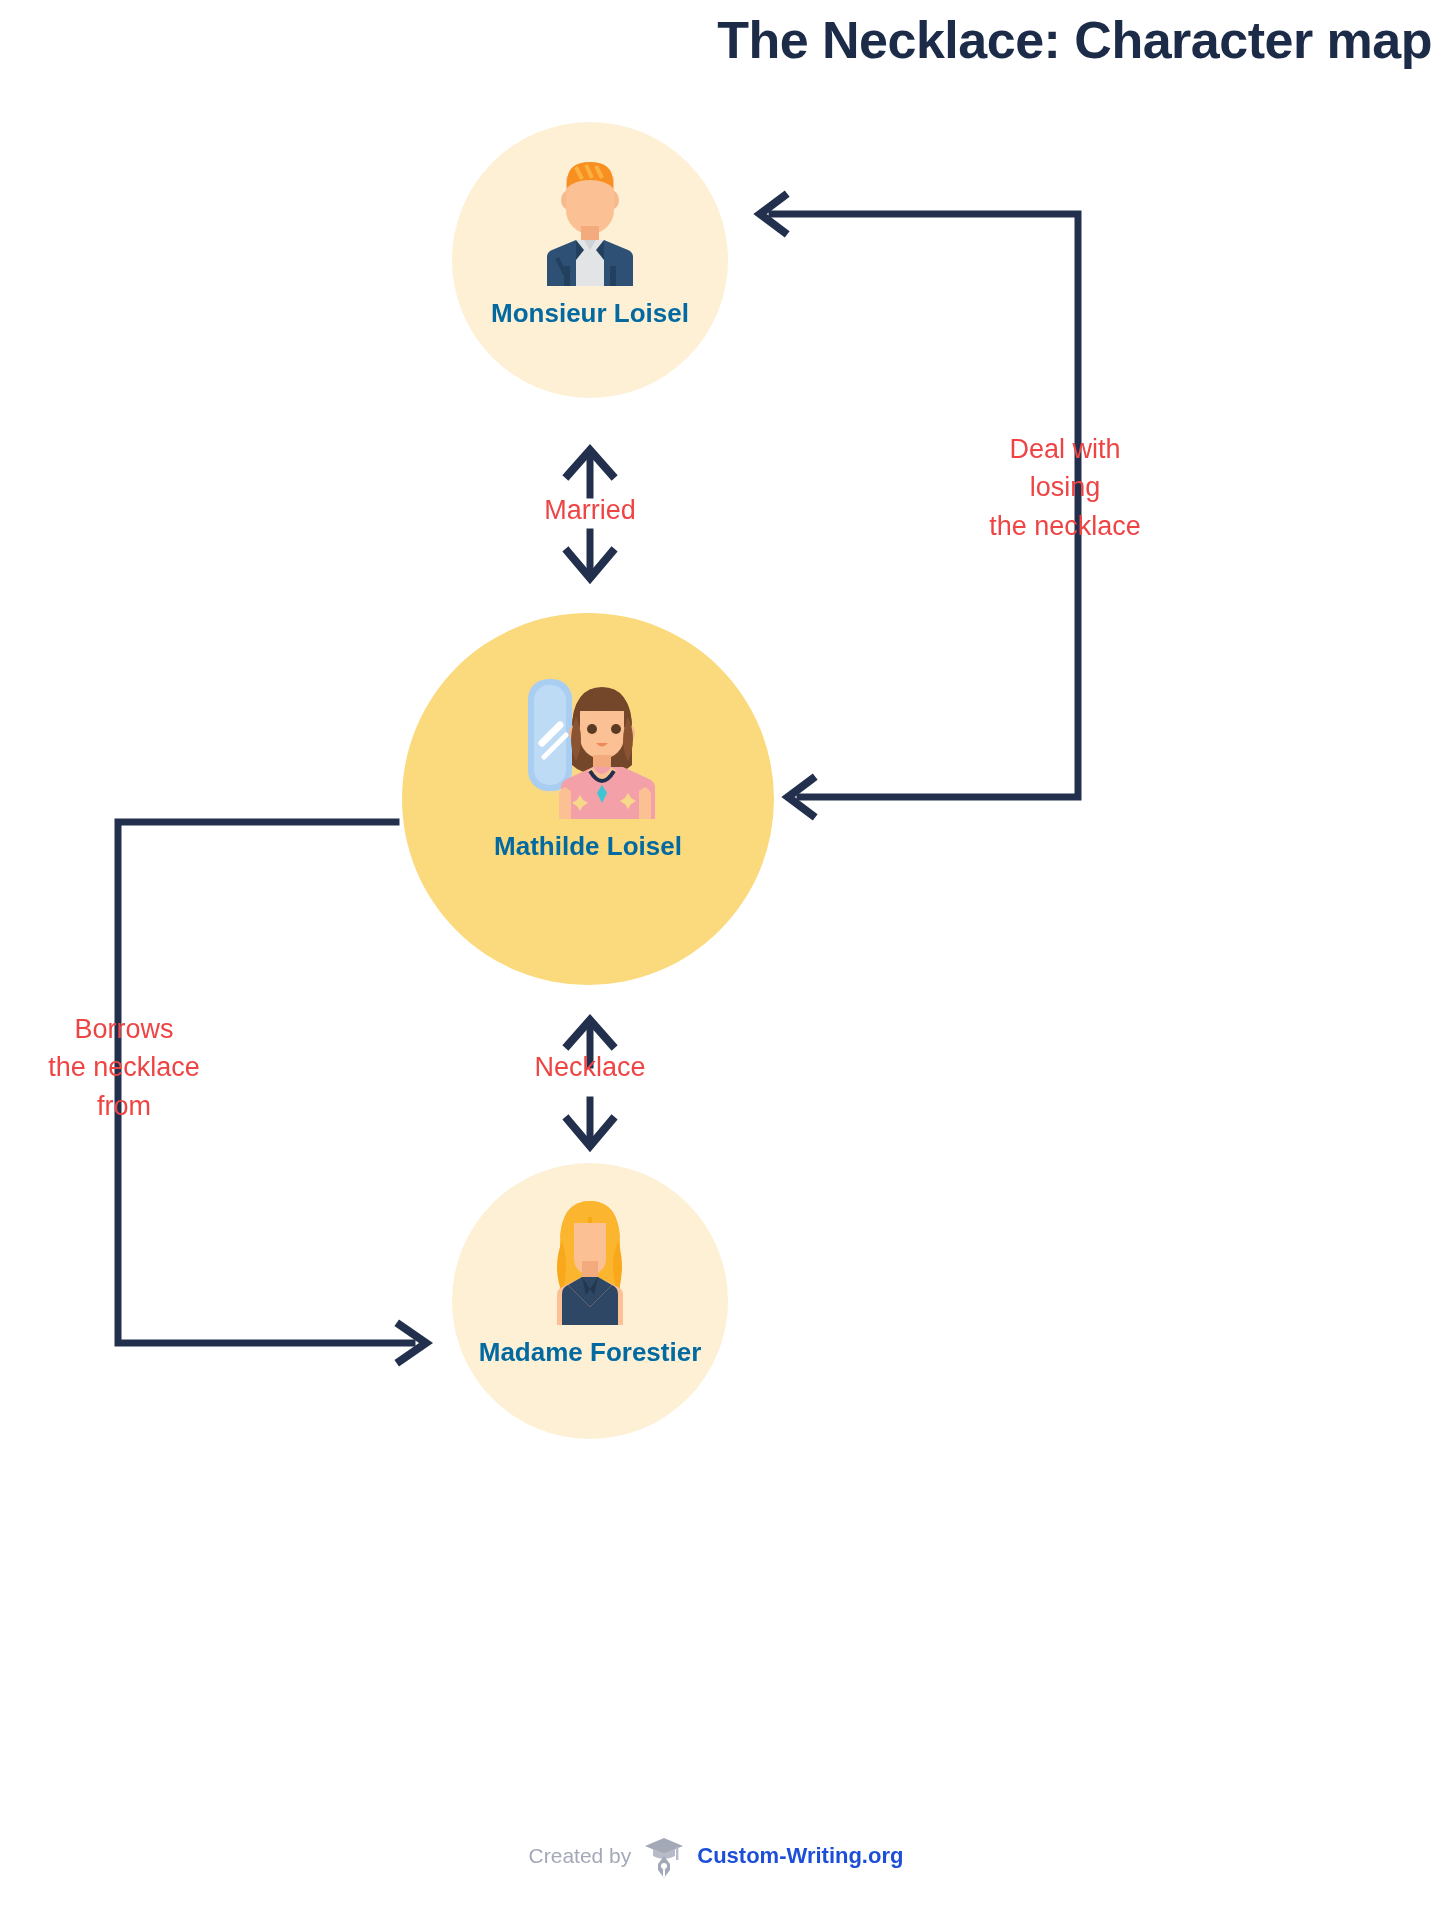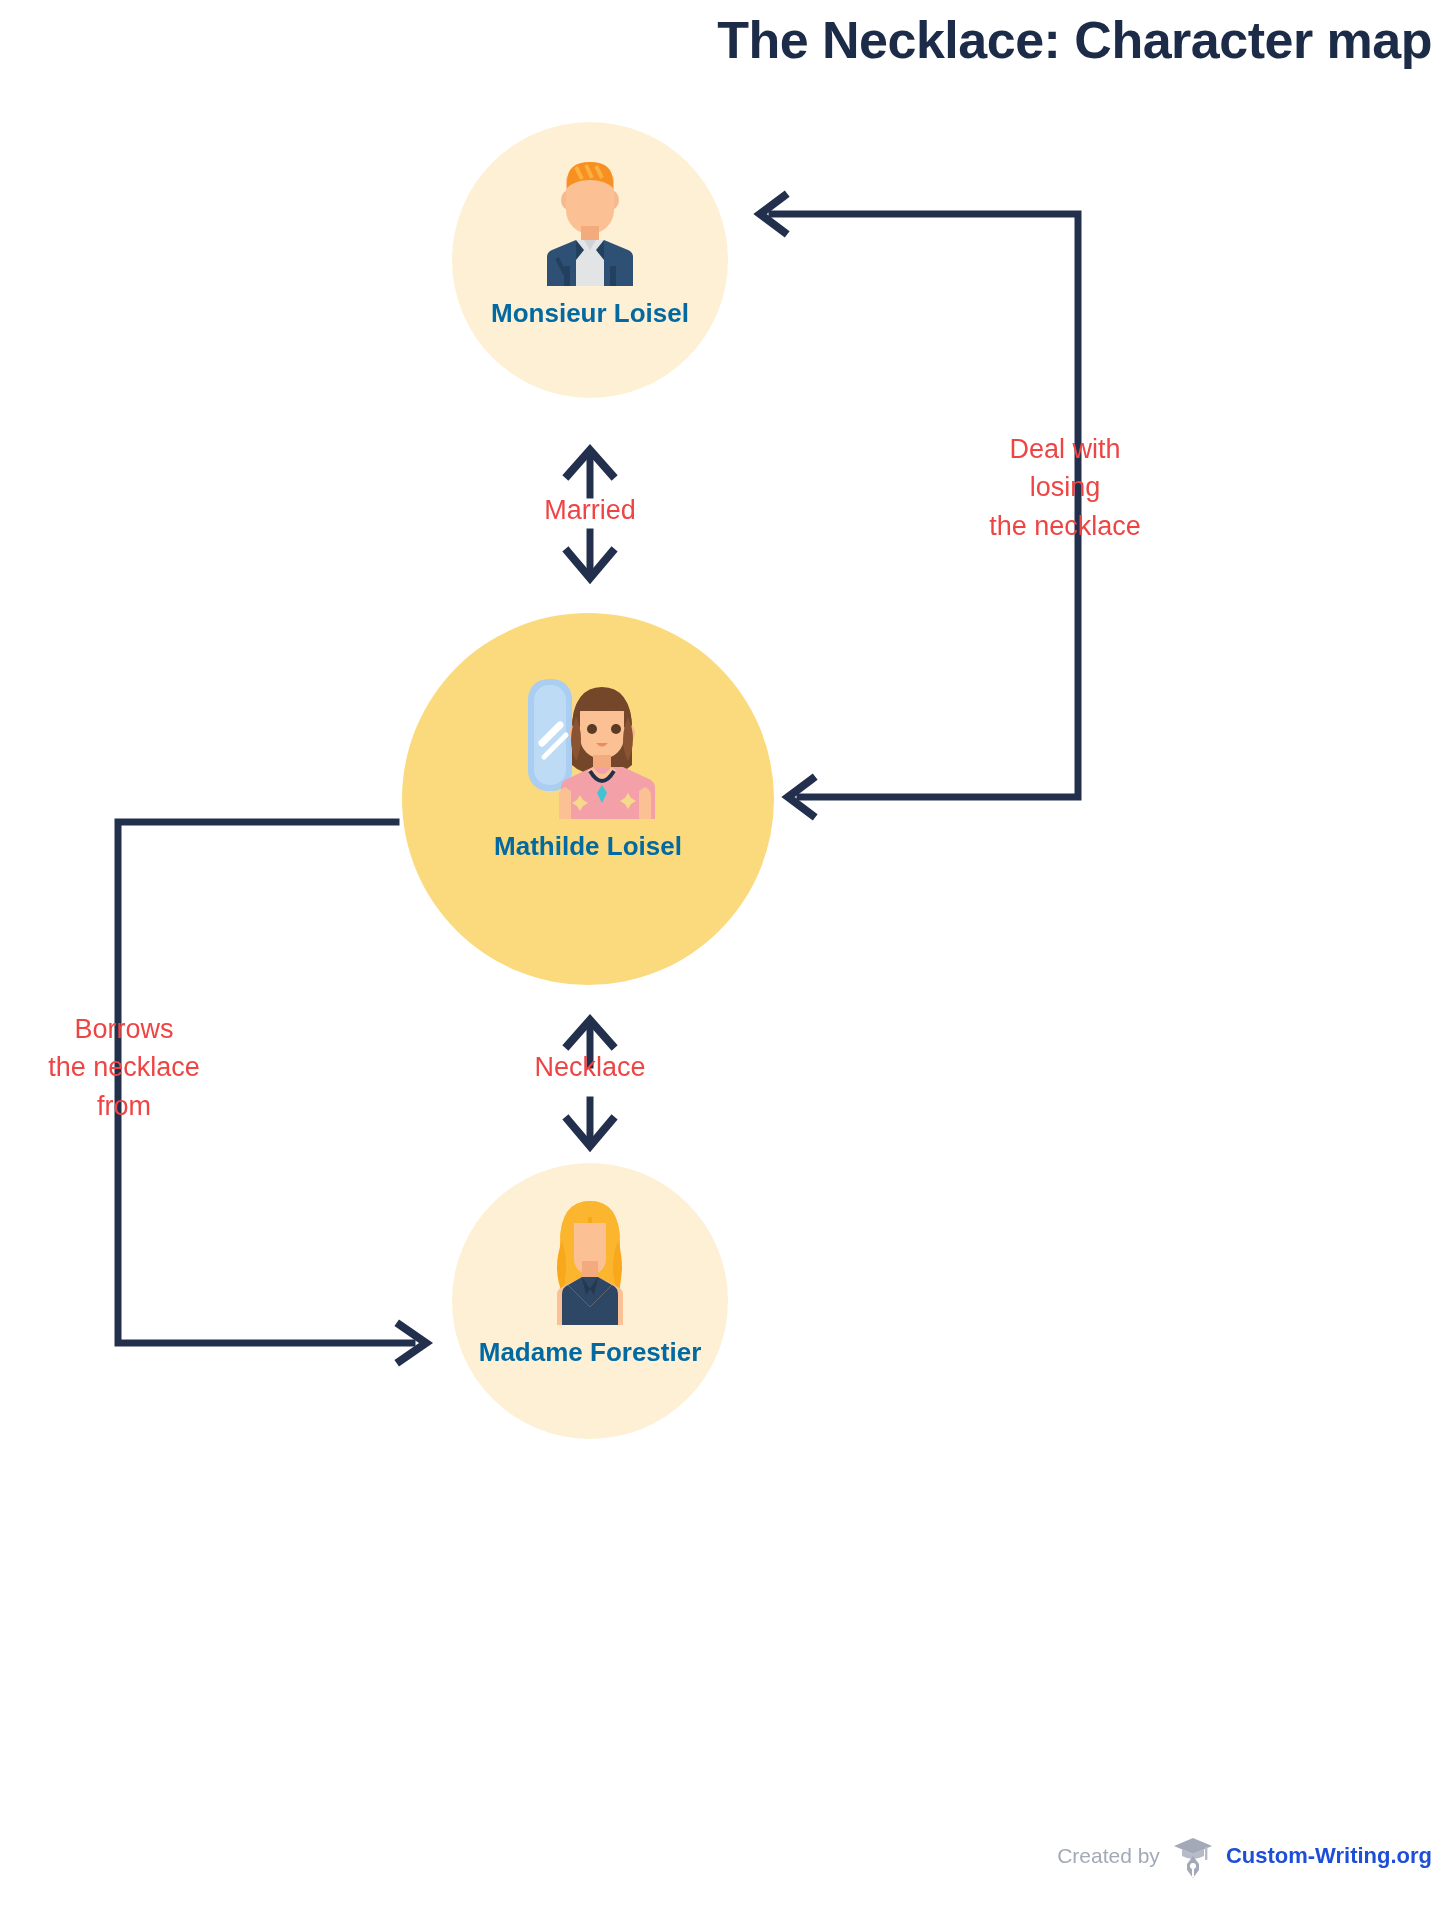--- a/index.html
+++ b/index.html
@@ -118,21 +118,21 @@
   }
 
   
   .footer {
     position: absolute;
     left: 0;
     bottom: 28px;
     width: 1432px;
     display: flex;
     align-items: center;
-    justify-content: flex-end;
+    justify-content: center;
     gap: 12px;
   }
   .footer-created {
     font-size: 21px;
     color: #a4a9b8;
   }
   .footer-brand {
     font-size: 22px;
     font-weight: bold;
     color: #1d4ed8;

